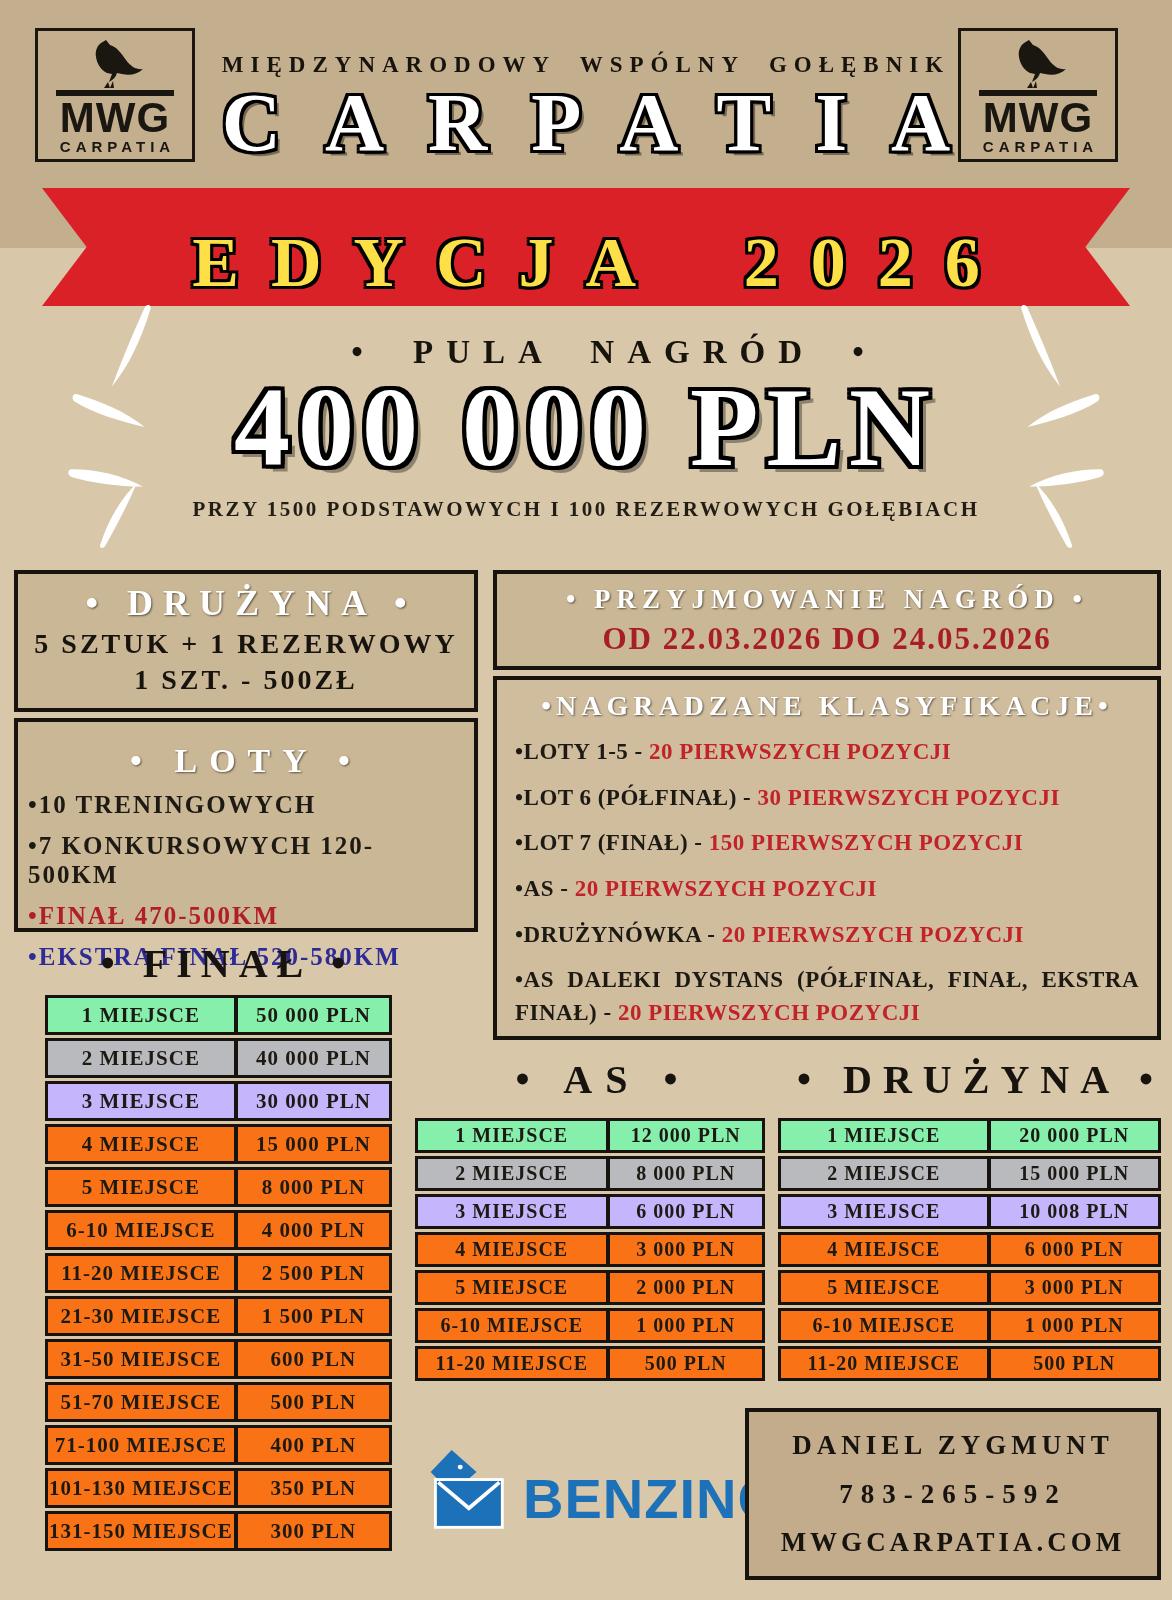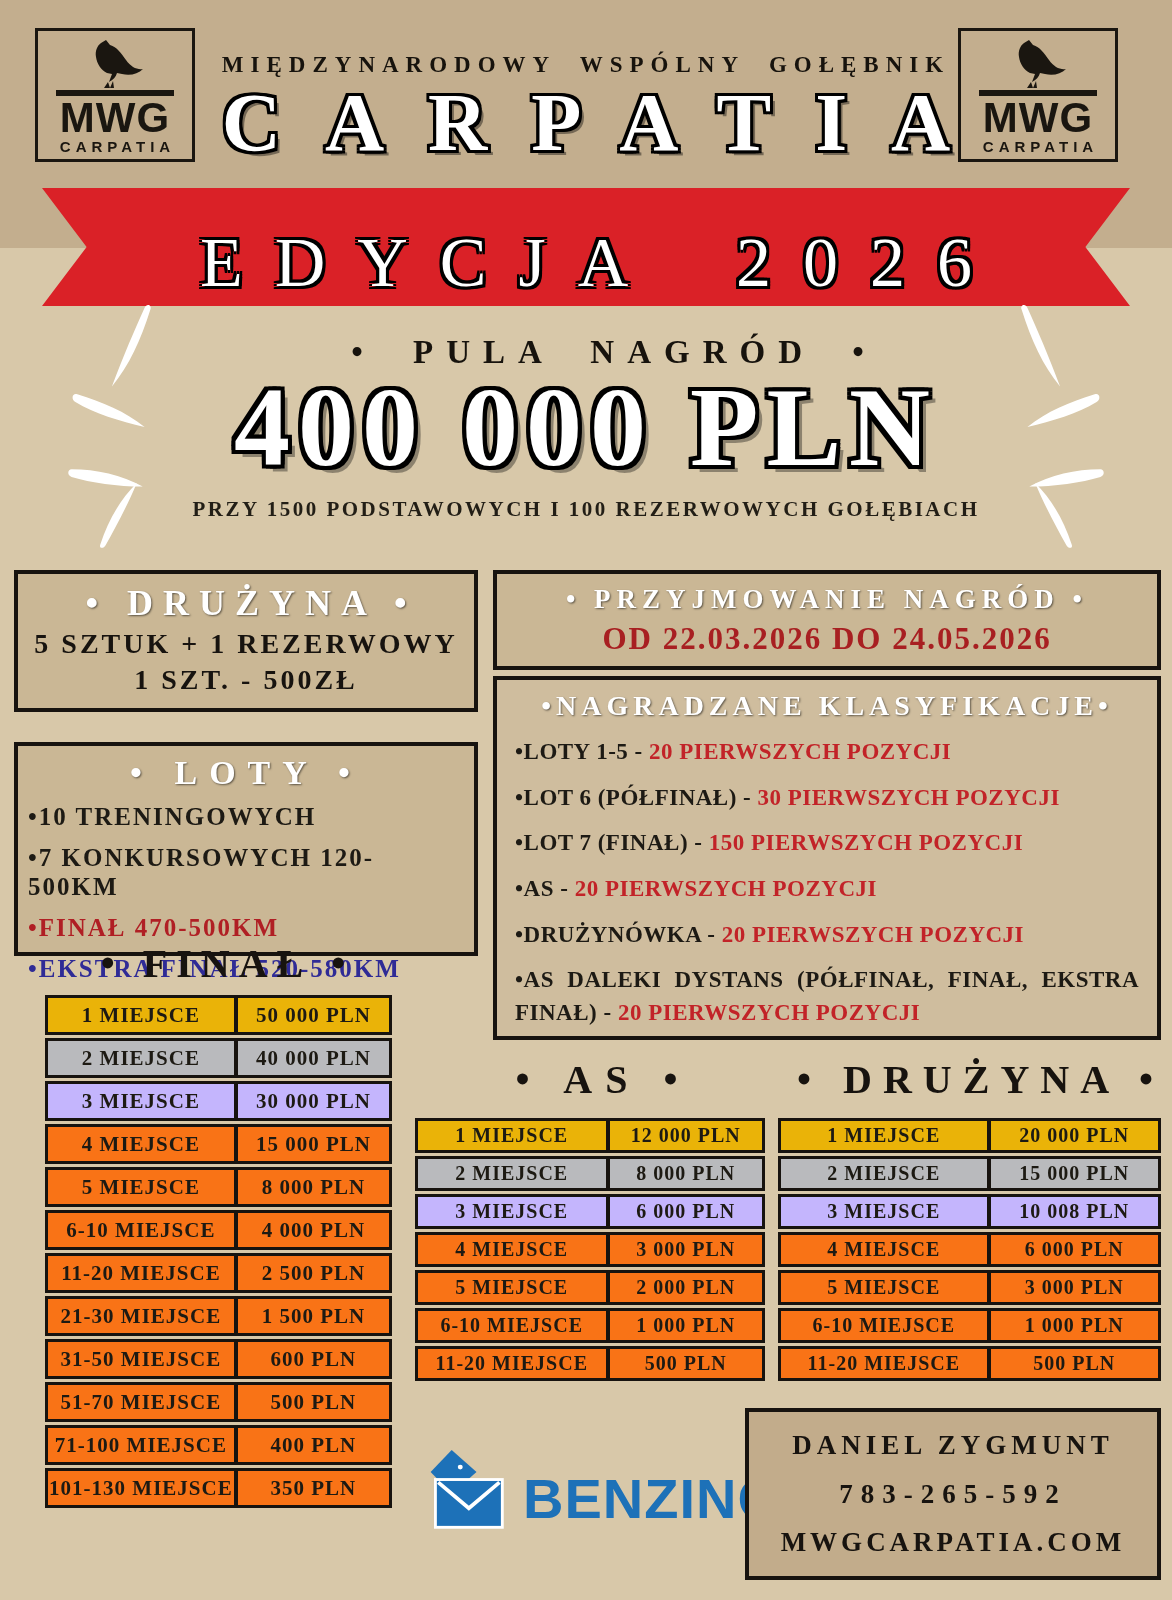--- a/index.html
+++ b/index.html
@@ -17,36 +17,36 @@
   .logo-pigeon{position:absolute;top:8px;left:50%;transform:translateX(-50%);}
   .logo-lines{width:118px;border-top:3px solid #1a1610;border-bottom:3px solid #1a1610;height:6px;box-sizing:border-box;margin-bottom:2px;}
   .logo-mwg{font-size:42px;line-height:40px;font-weight:bold;letter-spacing:1px;color:#1a1610;}
   .logo-sub{font-size:15px;letter-spacing:5px;padding-left:5px;color:#1a1610;font-weight:bold;}
   #small-title{top:52px;font-size:23px;letter-spacing:7px;word-spacing:12px;color:#17130d;font-weight:bold;}
   #big-title{top:76px;font-size:82px;letter-spacing:44px;padding-left:44px;font-weight:bold;color:#fff;
     text-shadow:-3px -3px 0 #000,3px -3px 0 #000,-3px 3px 0 #000,3px 3px 0 #000,-3px 0 0 #000,3px 0 0 #000,0 -3px 0 #000,0 3px 0 #000,5px 5px 0 rgba(0,0,0,.4);}
   #ribbon{left:42px;top:188px;width:1088px;height:118px;background:#da2127;
     clip-path:polygon(0 0,100% 0,95.9% 50%,100% 100%,0 100%,4.1% 50%);
     display:flex;align-items:center;justify-content:center;}
-  #ribbon-text{font-size:70px;font-weight:normal;letter-spacing:32px;padding-left:32px;word-spacing:30px;color:#ffffff;
+  #ribbon-text{font-size:70px;font-weight:bold;letter-spacing:32px;padding-left:32px;word-spacing:30px;color:#fde047;
     text-shadow:-3px -3px 0 #000,3px -3px 0 #000,-3px 3px 0 #000,3px 3px 0 #000,-3px 0 0 #000,3px 0 0 #000,0 -3px 0 #000,0 3px 0 #000;margin-top:32px;}
 
   
   #pool-label{top:334px;font-size:33px;font-weight:bold;letter-spacing:13px;padding-left:13px;word-spacing:16px;color:#17130d;margin-left:43px;}
   #pool-amount{top:366px;font-size:112px;font-weight:bold;letter-spacing:8px;color:#fff;line-height:1.1;
     text-shadow:-4px -4px 0 #000,4px -4px 0 #000,-4px 4px 0 #000,4px 4px 0 #000,-4px 0 0 #000,4px 0 0 #000,0 -4px 0 #000,0 4px 0 #000,7px 7px 0 rgba(0,0,0,.35);}
   #pool-sub{top:497px;font-size:21px;font-weight:bold;letter-spacing:2.5px;color:#221e16;}
   .rays{top:300px;width:140px;height:250px;}
   #rays-left{left:40px;}
   #rays-right{left:992px;transform:scaleX(-1);}
 
   
   .box{background:#cab795;border:4px solid #17130f;box-sizing:border-box;}
   #team-box{left:14px;top:570px;width:464px;height:142px;text-align:center;padding-top:8px;}
-  #flights-box{left:14px;top:718px;width:464px;height:214px;padding:8px 10px;margin-top:24px;}
+  #flights-box{left:14px;top:718px;width:464px;height:214px;padding:20px 10px;}
   #accept-box{left:493px;top:570px;width:668px;height:100px;text-align:center;padding-top:10px;}
   #clsf-box{left:493px;top:676px;width:668px;height:364px;background:#cfbd9e;padding:10px 18px;}
   .box-title-white{color:#fff;font-weight:bold;text-shadow:1px 1px 2px rgba(0,0,0,.55);}
   #team-box .box-title-white{font-size:36px;letter-spacing:10px;padding-left:10px;}
   .team-line{font-size:28px;font-weight:bold;letter-spacing:3px;color:#17130f;margin-top:4px;}
   #flights-box .box-title-white{font-size:34px;letter-spacing:12px;text-align:center;margin-bottom:10px;}
   .flight-item{font-size:25px;font-weight:bold;letter-spacing:2px;line-height:1.16;margin-bottom:12px;color:#1d1a14;}
   #accept-box .box-title-white{font-size:27px;letter-spacing:6px;}
   #accept-dates{font-size:31px;font-weight:bold;letter-spacing:2px;color:#a81f21;margin-top:6px;}
   #clsf-box .box-title-white{font-size:28px;letter-spacing:5px;text-align:center;margin-bottom:14px;}
@@ -61,21 +61,21 @@
   .prize-table{position:absolute;display:flex;flex-direction:column;gap:3px;}
   #final-table{left:45px;top:995px;width:347px;font-size:21px;}
   #as-table{left:415px;top:1118px;width:350px;font-size:20px;}
   #team-table{left:778px;top:1118px;width:383px;font-size:20px;}
   .prize-row{display:flex;height:40px;}
   #as-table .prize-row,#team-table .prize-row{height:35px;}
   .prize-cell{border:3px solid #17130f;background:#f97316;color:#1d1a13;font-weight:bold;letter-spacing:1px;
     display:flex;align-items:center;justify-content:center;box-sizing:border-box;}
   .prize-cell:first-child{width:55%;border-right-width:2px;}
   .prize-cell:last-child{width:45%;border-left-width:2px;}
-  .prize-table .prize-row:nth-child(1) .prize-cell{background:#eab308;}
+  .prize-table .prize-row:nth-child(1) .prize-cell{background:#86efac;}
   .prize-table .prize-row:nth-child(2) .prize-cell{background:#b9babd;}
   .prize-table .prize-row:nth-child(3) .prize-cell{background:#c4b5fd;}
 
   
   #benzing{left:423px;top:1448px;display:flex;align-items:center;}
   #benzing-text{font-size:56px;font-weight:bold;color:#1d71b8;letter-spacing:1px;margin-left:14px;margin-top:14px;}
   #contact-box{left:745px;top:1408px;width:416px;height:172px;background:#c2ac8b;border:4px solid #17130f;box-sizing:border-box;
     display:flex;flex-direction:column;justify-content:space-evenly;text-align:center;}
   .contact-line{font-size:27px;font-weight:bold;color:#17130f;}
   #contact-name{letter-spacing:5px;}
@@ -211,20 +211,24 @@
         <div class="prize-cell">500 PLN</div>
       </div>
       <div class="prize-row">
         <div class="prize-cell">71-100 MIEJSCE</div>
         <div class="prize-cell">400 PLN</div>
       </div>
       <div class="prize-row">
         <div class="prize-cell">101-130 MIEJSCE</div>
         <div class="prize-cell">350 PLN</div>
       </div>
+      <div class="prize-row">
+        <div class="prize-cell">131-150 MIEJSCE</div>
+        <div class="prize-cell">300 PLN</div>
+      </div>
     </div>
 
   <div id="as-title" class="abs tbl-title">• AS •</div>
   <div id="as-table" class="prize-table">
       <div class="prize-row">
         <div class="prize-cell">1 MIEJSCE</div>
         <div class="prize-cell">12 000 PLN</div>
       </div>
       <div class="prize-row">
         <div class="prize-cell">2 MIEJSCE</div>

